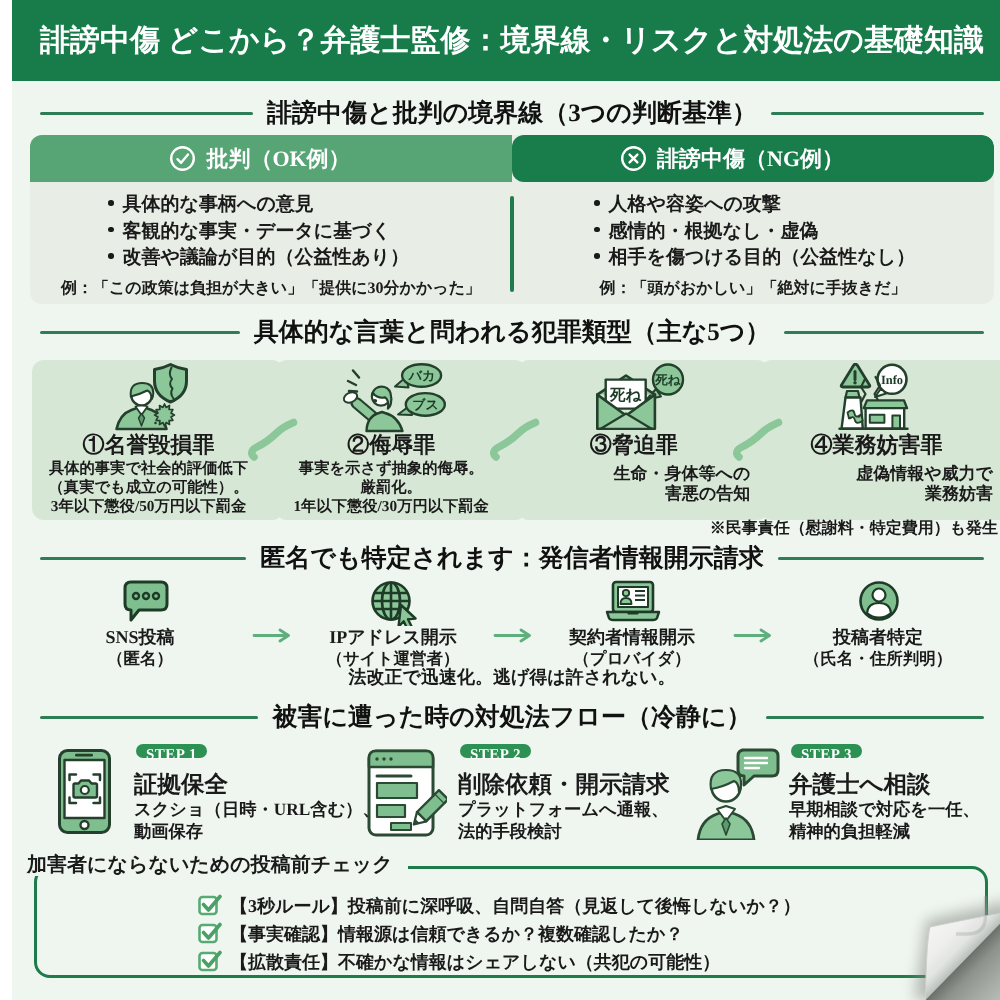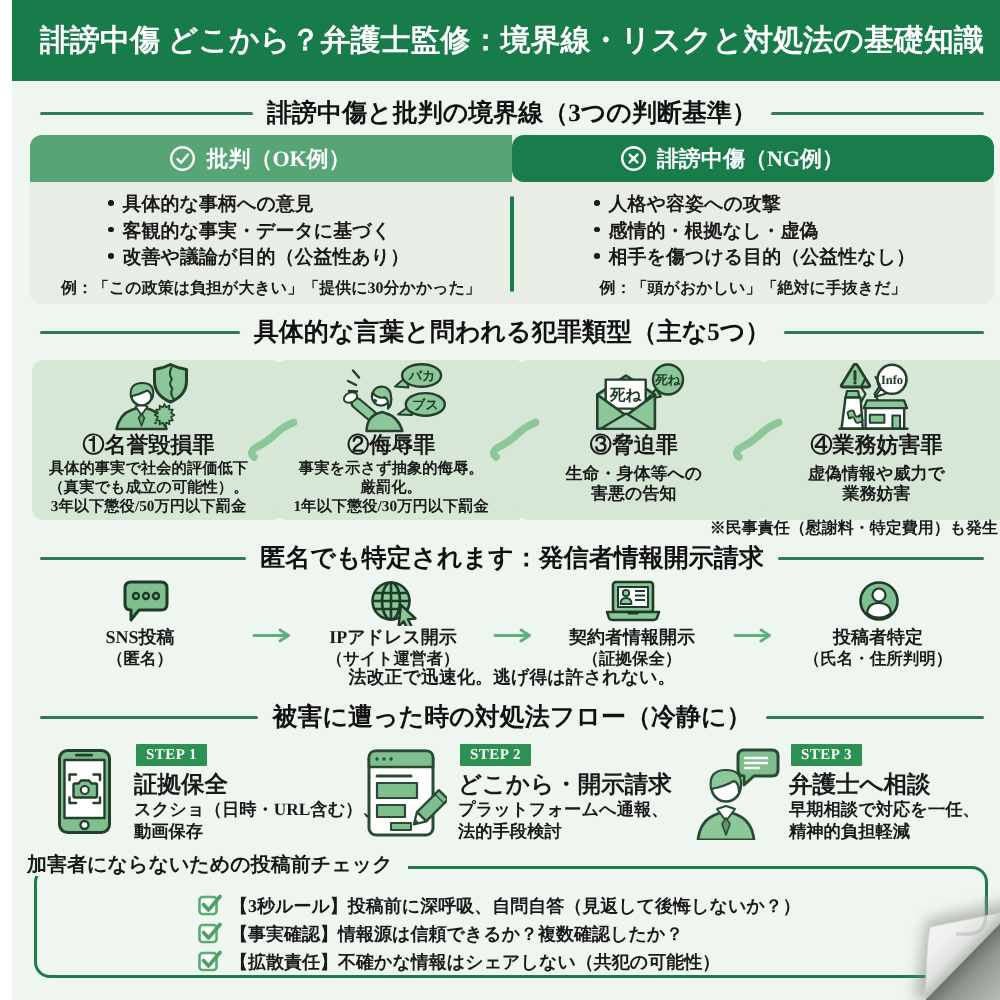--- a/index.html
+++ b/index.html
@@ -25,30 +25,30 @@
   .col{position:absolute;top:47px;width:482px;height:122px;}
   ul.blt{list-style:none;margin:10px 0 0 0;padding:0;font-size:19px;line-height:26.5px;}
   ul.blt li::before{content:"";display:inline-block;width:5.5px;height:5.5px;border-radius:50%;background:#1a1a1a;vertical-align:4.5px;margin-right:9px;}
   .rei{position:absolute;width:482px;text-align:center;font-size:16px;top:96px;white-space:nowrap;}
   .vdiv{left:498px;top:196px;width:4px;height:96px;background:#1e7b4a;border-radius:2px;}
   
   .card{top:360px;width:252px;height:160px;border-radius:12px;background:#d7e7d6;text-align:center;}
   .card svg{position:absolute;top:3px;left:51px;}
   .card .t{position:absolute;top:70px;left:0;width:233px;font-size:22px;}
   .card .b{position:absolute;top:99px;left:0;width:233px;font-size:15.3px;line-height:19px;}
-  .card .b2{position:absolute;top:104px;left:0;width:233px;font-size:17px;line-height:19.5px;}
+  .card .b2{position:absolute;top:104px;left:0;width:233px;font-size:17px;line-height:19.5px;text-align:right;}
   .conn{top:404px;}
   .note{right:14px;top:518px;font-size:16px;}
   
   .fitem{top:627px;text-align:center;font-size:18px;line-height:20.5px;}
   .fitem .s{font-size:16.5px;}
   .ficon{top:580px;}
   .flawline{left:0;top:666px;width:1000px;text-align:center;font-size:18px;}
   
-  .badge{top:744px;height:22px;background:#2c9153;color:#fff;border-radius:1px;
+  .badge{top:744px;height:14px;background:#2c9153;color:#fff;border-radius:8px;
      font-size:15px;line-height:22px;padding:0 10px;letter-spacing:0.5px;}
   .stitle{top:768px;font-size:23.5px;}
   .sbody{top:799px;font-size:17.3px;line-height:21.5px;}
   
   .chkbox{left:22px;top:866px;width:954px;height:112px;border:3.5px solid #1d7c4a;border-radius:16px;box-sizing:border-box;}
   .chktitle{left:0;top:851px;width:924px;font-size:20px;}
   .chktitle span{background:#eff5ef;padding:0 15px;}
   .chkrow{left:186px;font-size:18px;line-height:20px;}
   .chkrow svg{vertical-align:-4px;margin-right:8px;}
 </style>
@@ -225,21 +225,21 @@
   </svg>
   <svg class="abs ficon" style="left:846px;" width="42" height="42" viewBox="0 0 42 42">
     <g stroke="#1d3b26">
       <circle cx="21" cy="21" r="18.5" fill="#7fbe8e" stroke-width="2.6"></circle>
       <circle cx="21" cy="15" r="6.5" fill="#fff" stroke-width="2.2"></circle>
       <path d="M9,33 q1,-10 12,-10 q11,0 12,10 q-5,4.5 -12,4.5 q-7,0 -12,-4.5 z" fill="#fff" stroke-width="2.2"></path>
     </g>
   </svg>
   <div class="abs fitem" style="left:58px;width:140px;">SNS投稿<br><span class="s">（匿名）</span></div>
   <div class="abs fitem" style="left:301px;width:160px;">IPアドレス開示<br><span class="s">（サイト運営者）</span></div>
-  <div class="abs fitem" style="left:530px;width:180px;">契約者情報開示<br><span class="s">（証拠保全）</span></div>
+  <div class="abs fitem" style="left:530px;width:180px;">契約者情報開示<br><span class="s">（プロバイダ）</span></div>
   <div class="abs fitem" style="left:776px;width:180px;">投稿者特定<br><span class="s">（氏名・住所判明）</span></div>
   <svg class="abs" style="left:240px;top:628px;" width="40" height="15" viewBox="0 0 40 15">
       <path d="M2,7.5 H35 M28,2 l8.5,5.5 -8.5,5.5" fill="none" stroke="#5fae7d" stroke-width="2.8" stroke-linecap="round" stroke-linejoin="round"></path>
     </svg>
   <svg class="abs" style="left:481px;top:628px;" width="40" height="15" viewBox="0 0 40 15">
       <path d="M2,7.5 H35 M28,2 l8.5,5.5 -8.5,5.5" fill="none" stroke="#5fae7d" stroke-width="2.8" stroke-linecap="round" stroke-linejoin="round"></path>
     </svg>
   <svg class="abs" style="left:721px;top:628px;" width="40" height="15" viewBox="0 0 40 15">
       <path d="M2,7.5 H35 M28,2 l8.5,5.5 -8.5,5.5" fill="none" stroke="#5fae7d" stroke-width="2.8" stroke-linecap="round" stroke-linejoin="round"></path>
     </svg>
@@ -290,21 +290,21 @@
       <path d="M32,73 l4,6 -4,11 -4,-11 z" fill="#5d9b6f" stroke-width="1.6"></path>
       <circle cx="32" cy="42" r="14.5" fill="#fff" stroke-width="2.6"></circle>
       <path d="M17,44 q-3,-19 15,-19 q16,0 15,15 q0,4 -2,7 q0,-9 -5,-11 q-11,6 -23,8 z" fill="#8cc79a" stroke-width="2.2"></path>
     </g>
   </svg>
   <div class="abs badge" style="left:124px;">STEP 1</div>
   <div class="abs stitle" style="left:122px;">証拠保全</div>
   <div class="abs sbody" style="left:122px;">スクショ（日時・URL含む）、<br>動画保存</div>
 
   <div class="abs badge" style="left:448px;">STEP 2</div>
-  <div class="abs stitle" style="left:446px;">どこから・開示請求</div>
+  <div class="abs stitle" style="left:446px;">削除依頼・開示請求</div>
   <div class="abs sbody" style="left:446px;">プラットフォームへ通報、<br>法的手段検討</div>
 
   <div class="abs badge" style="left:779px;">STEP 3</div>
   <div class="abs stitle" style="left:777px;">弁護士へ相談</div>
   <div class="abs sbody" style="left:777px;">早期相談で対応を一任、<br>精神的負担軽減</div>
 
   <div class="abs chkbox"></div>
   <div class="abs chktitle"><span>加害者にならないための投稿前チェック</span></div>
   <div class="abs chkrow" style="top:893px;"><svg width="24" height="23" viewBox="0 0 24 23">
         <rect x="1.5" y="4" width="17" height="17" rx="3" fill="#fff" stroke="#55ab72" stroke-width="2.6"></rect>

